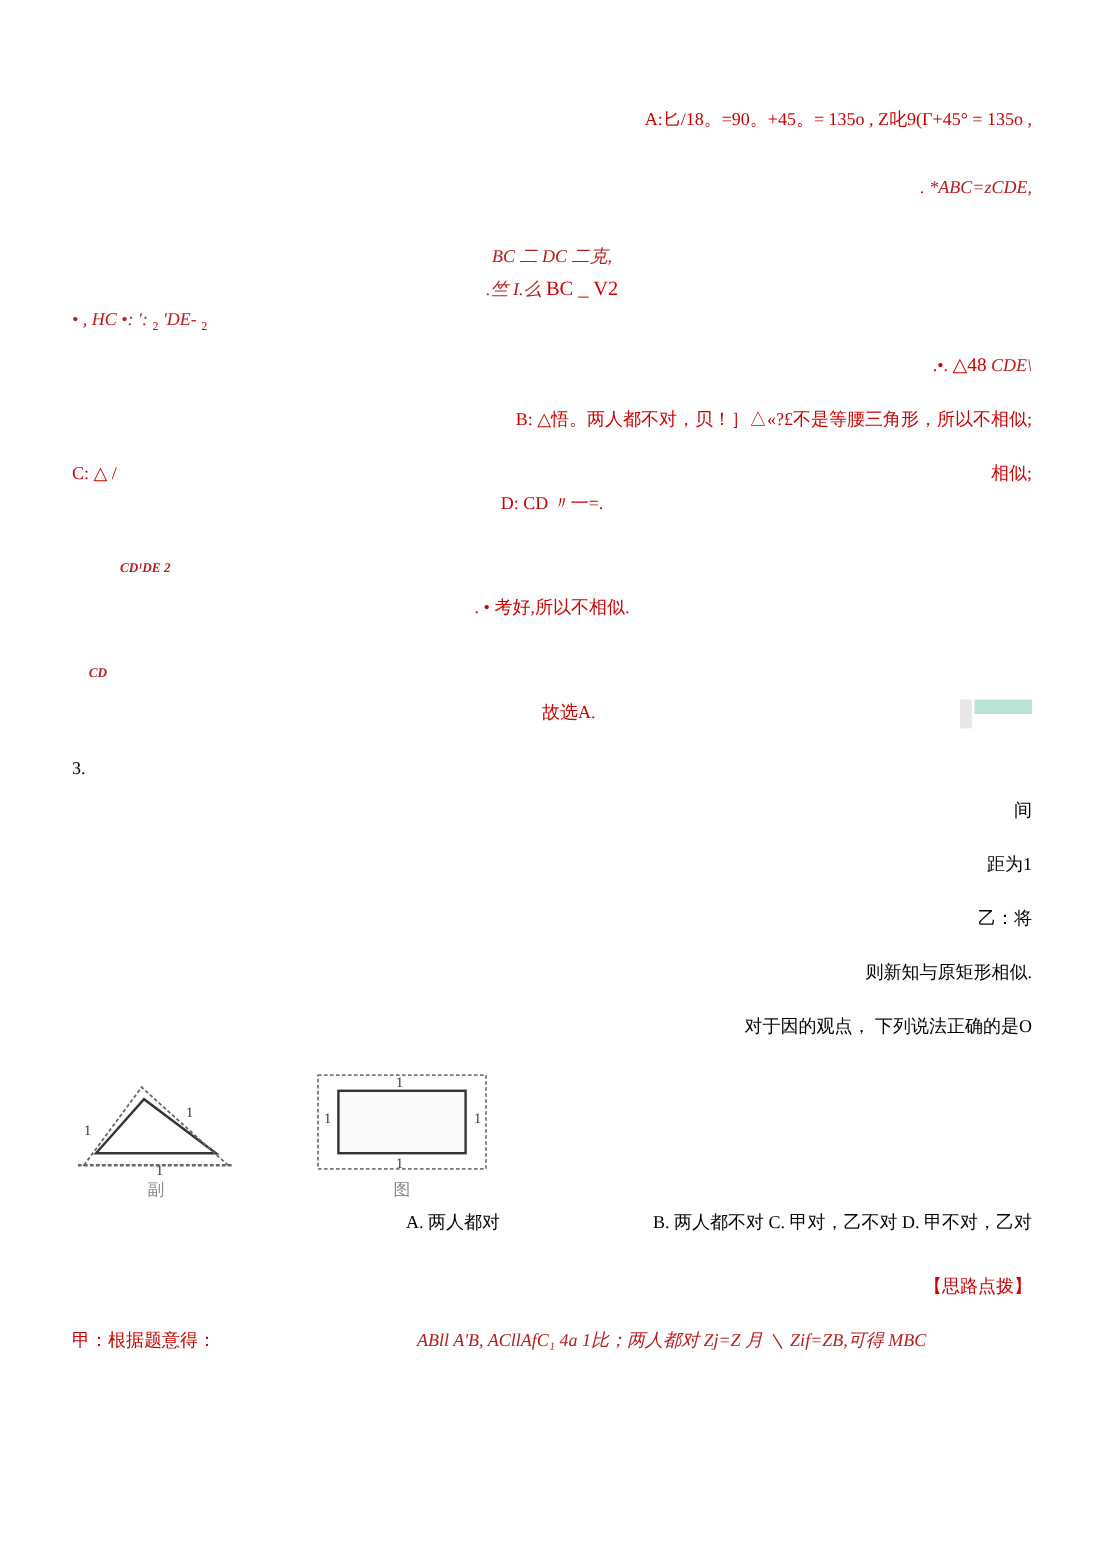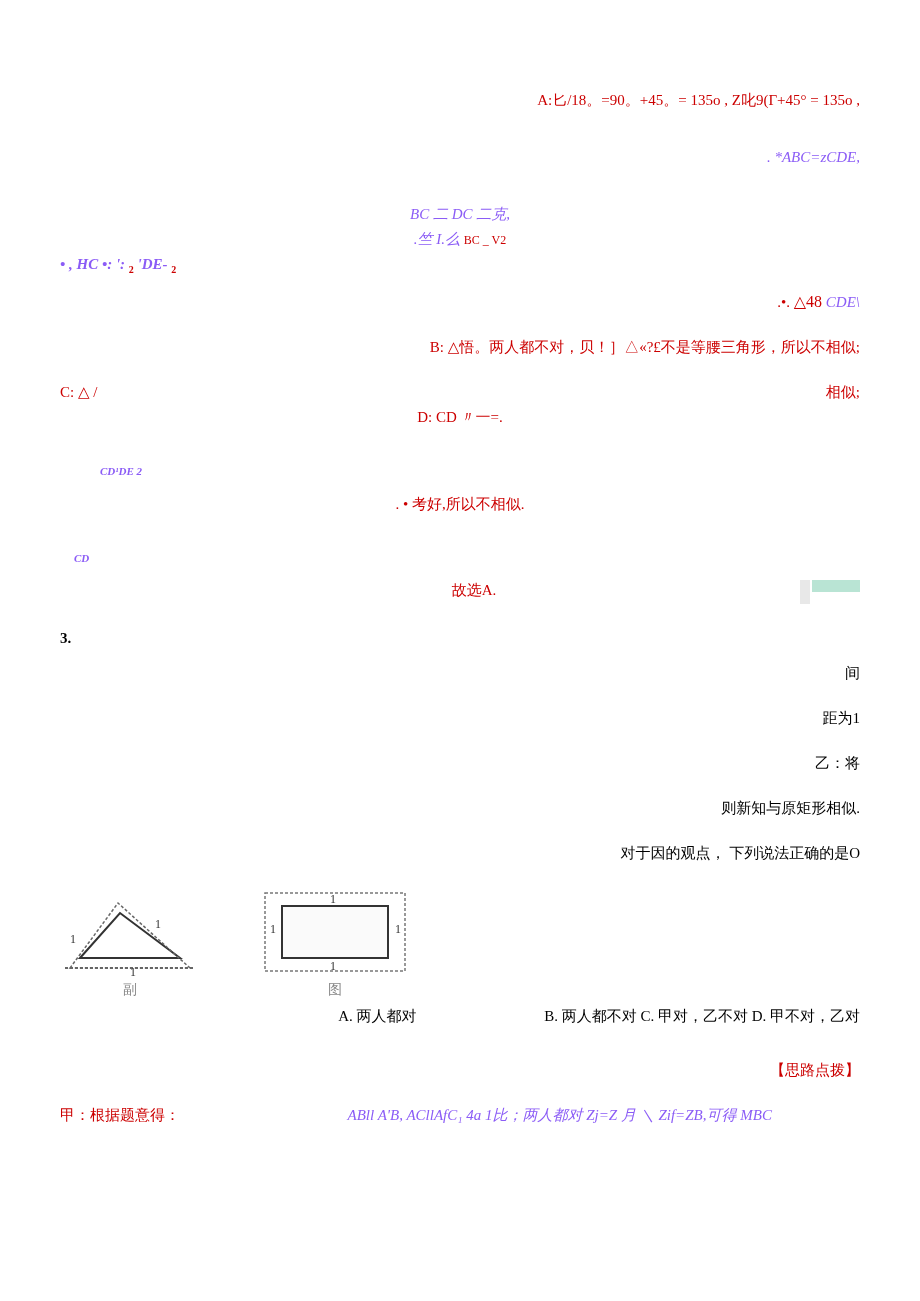--- a/index.html
+++ b/index.html
@@ -6,25 +6,25 @@
   body {
     width: 920px;
     background: #fff;
     font-family: "SimSun", "宋体", serif;
     font-size: 15px;
     line-height: 1.4;
     padding: 90px 60px 40px 60px;
     color: #000;
   }
   .red { color: #c00; }
-  .red-italic { color: #8b5cf6; font-style: italic; font-family: "Times New Roman", serif; margin-top: 36px; }
+  .red-italic { color: #b91c1c; font-style: italic; font-family: "Times New Roman", serif; margin-top: 36px; }
   .black { color: #000; }
   .line { margin-bottom: 24px; text-align: right; }
   .line-tight { margin-bottom: 4px; text-align: center; }
-  .line-med { margin-bottom: 14px; font-weight: bold; }
+  .line-med { margin-bottom: 14px; }
   .indent-small { padding-left: 14px; }
   .indent-med { padding-left: 40px; }
   .sub { font-size: 10px; vertical-align: sub; }
   .row { display: flex; }
   .spacer { flex: 1; }
   .center-strip {
     display: inline-block;
     width: 60px;
     height: 24px;
     margin-left: 300px;
@@ -46,21 +46,21 @@
 <body>
 
 <div class="line red">A:匕/18。=90。+45。= 135o ,  Z叱9(Γ+45°  = 135o ,</div>
 
 <div class="line red-italic">. *ABC=zCDE,</div>
 
 <div class="line-tight red-italic">BC 二 DC 二克,</div>
 
 <div class="line-tight">
   <span class="red-italic">.竺 I.么 </span>
-  <span class="red" style="font-size:12px">BC _ V2</span>
+  <span class="red" style="font-size:17px">BC _ V2</span>
 </div>
 
 <div class="line-med">
   <span class="red-italic"> • , HC •: ': </span>
   <span class="red sub">2</span>
   <span class="red-italic">'DE-</span>
   <span class="red sub">2</span>
 </div>
 
 <div class="line">

